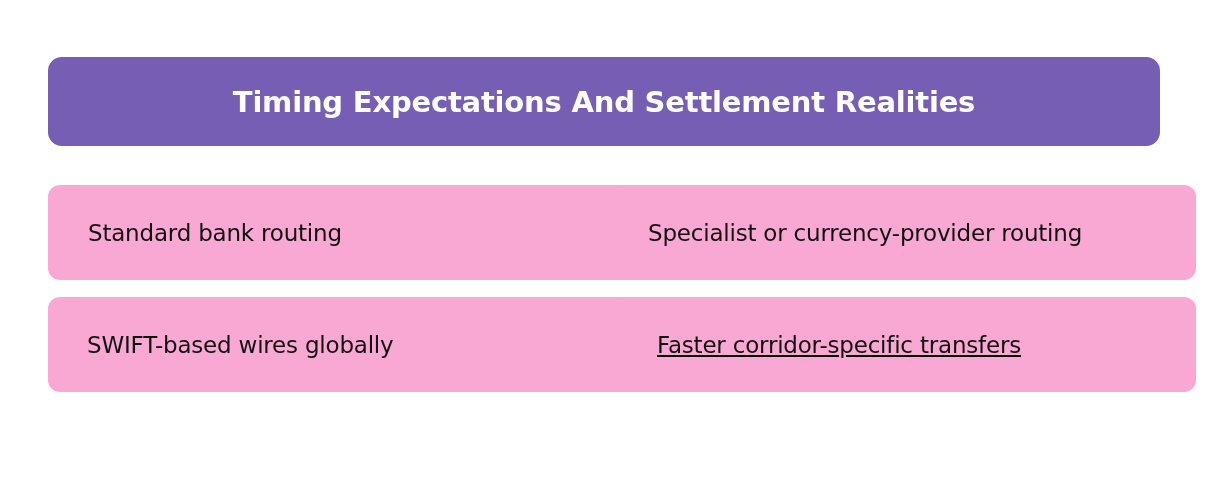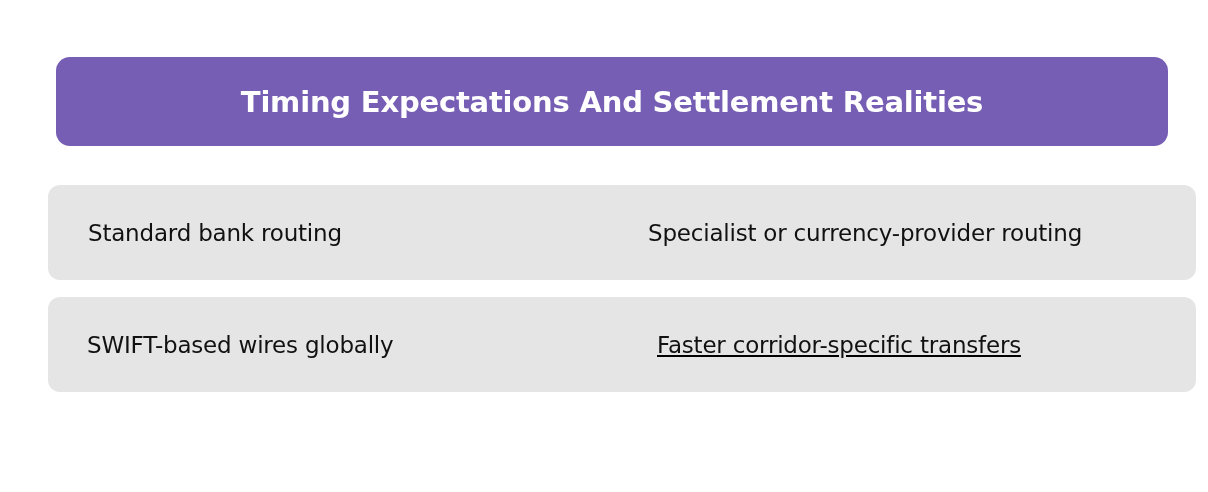--- a/index.html
+++ b/index.html
@@ -9,32 +9,32 @@
       position: relative;
       overflow: hidden;
       font-family: "DejaVu Sans", "Liberation Sans", sans-serif;
     }
     .header {
       position: absolute;
       left: 48px; top: 57px;
       width: 1112px; height: 89px;
       background: #765eb4;
       border-radius: 14px;
-      display: flex; align-items: center; justify-content: center; margin-left: 8px;
+      display: flex; align-items: center; justify-content: center;
     }
     .header-title {
       color: #ffffff;
       font-weight: bold;
       font-size: 29px;
       letter-spacing: -0.2px;
     }
     .card {
       position: absolute;
       width: 584px; height: 95px;
-      background: #e5e5e5;
+      background: #f9a8d4;
       border-radius: 12px;
       display: flex; align-items: center;
       box-sizing: border-box;
     }
     .card-text {
       color: #111111;
       font-size: 23px;
       line-height: 38px;
       letter-spacing: -0.2px;
     }

